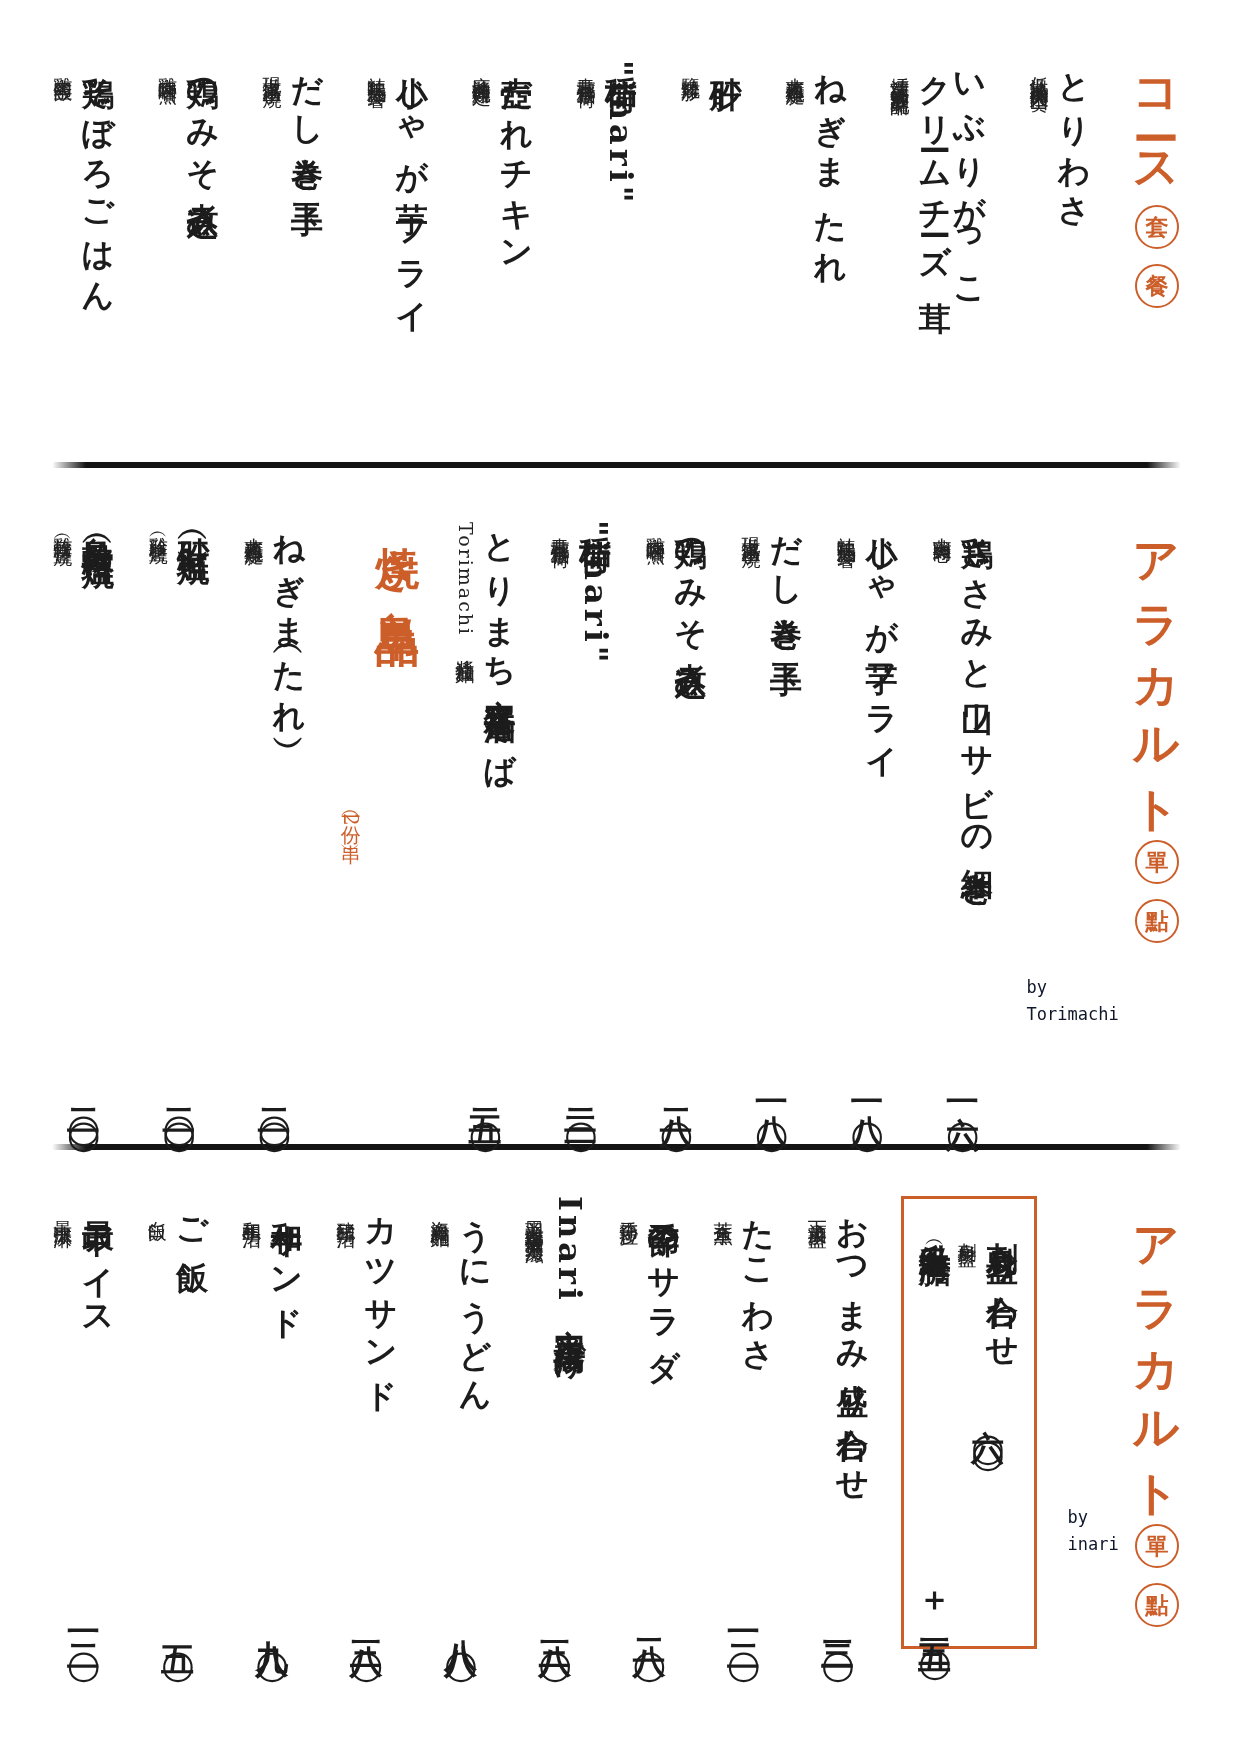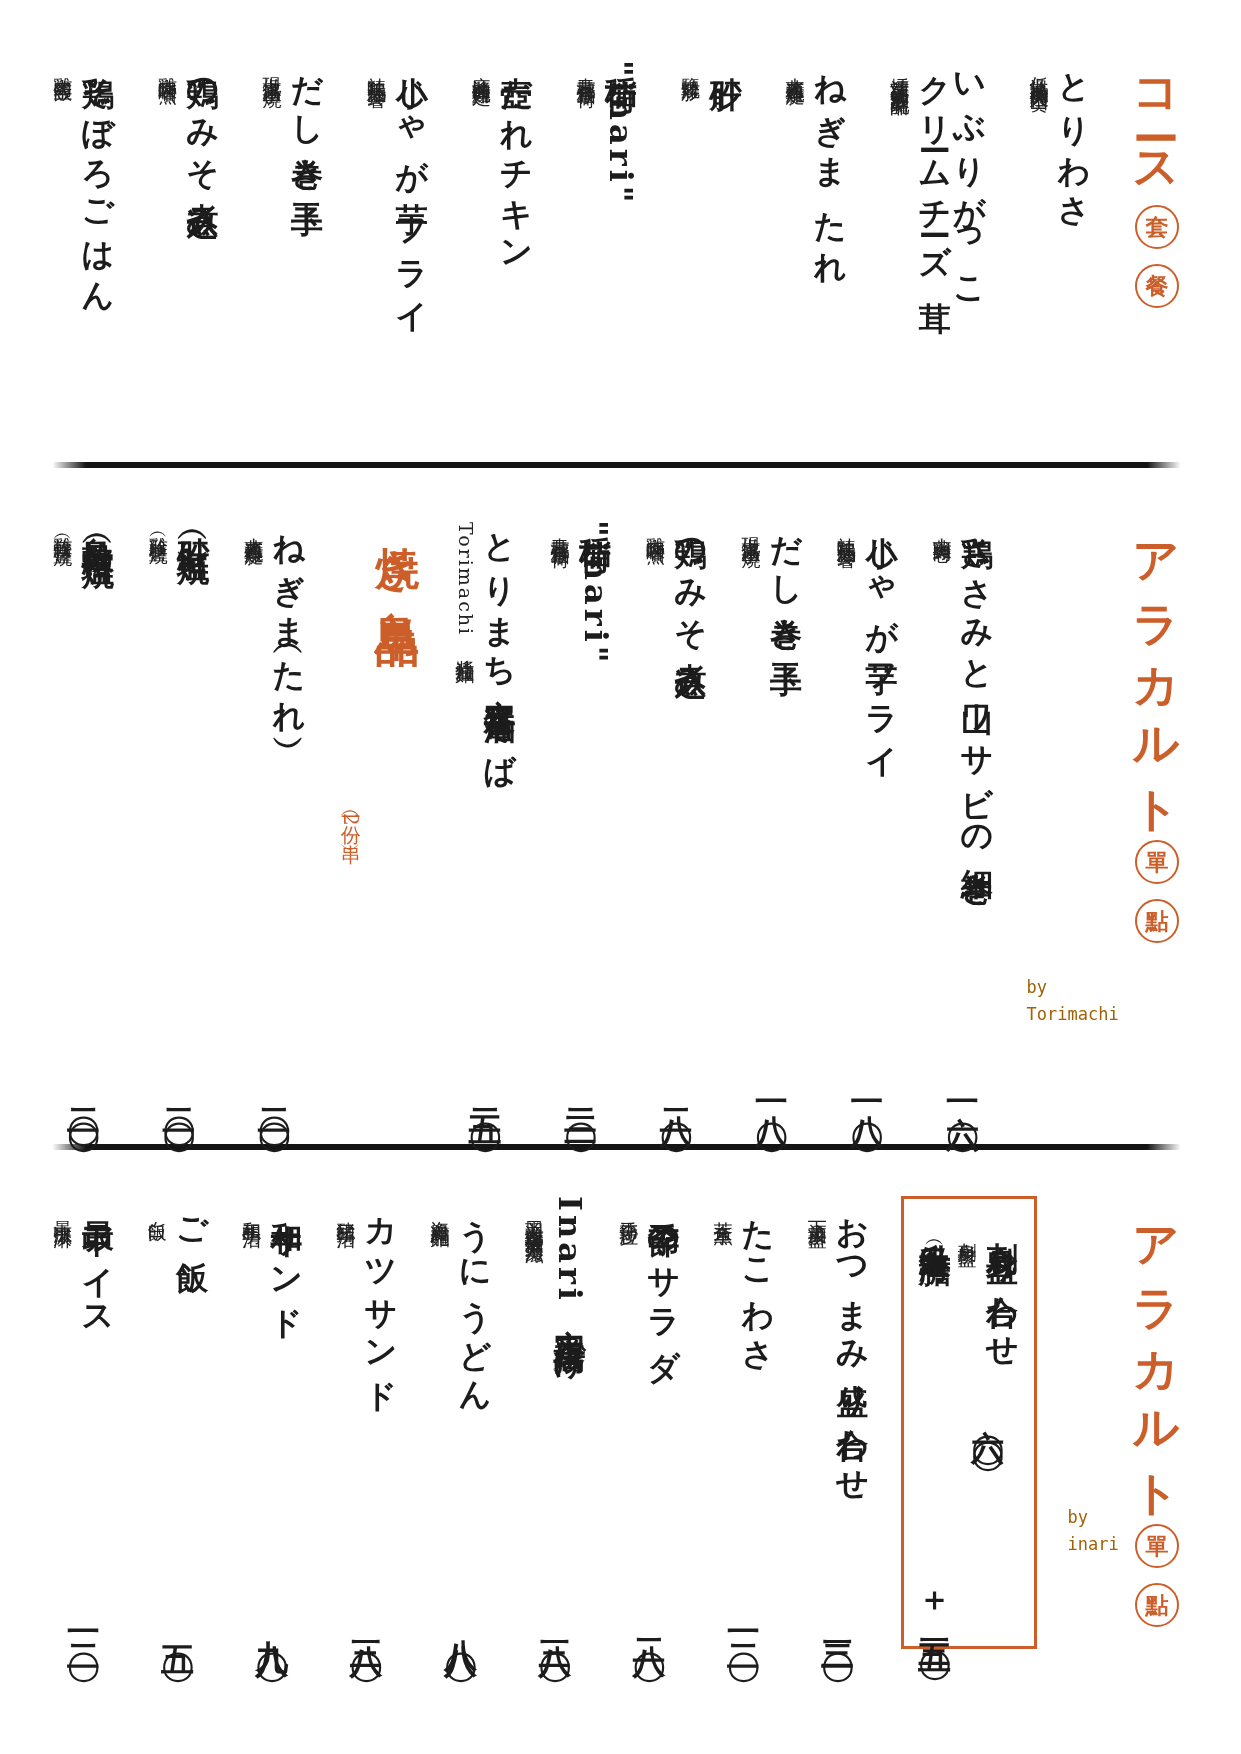--- a/index.html
+++ b/index.html
@@ -50,21 +50,21 @@
     width:40px; height:40px; line-height:40px; text-align:center;
     border:2.5px solid #cc5e2a; border-radius:50%;
     color:#cc5e2a; font-size:23px; font-weight:600;
     margin-top:16px;
   }
   .badge + .badge { margin-top:10px; }
   .byline {
     writing-mode:horizontal-tb; align-self:flex-end;
     margin:0 14px 74px 0;
     font-family:"DejaVu Sans Mono","Liberation Mono",monospace;
-    color:#a16207; font-size:17px; line-height:1.6; white-space:pre-line;
+    color:#0f172a; font-size:17px; line-height:1.6; white-space:pre-line;
     text-align:left;
   }
 
   
   .subh-title { font-size:44px; letter-spacing:7px; font-weight:700; line-height:1.1; }
   .subh-note  { font-size:20px; letter-spacing:3px; padding-top:292px; margin-block-start:8px; font-weight:500; }
 
   
   .sashimi-box {
     box-sizing:border-box; height:104%;

